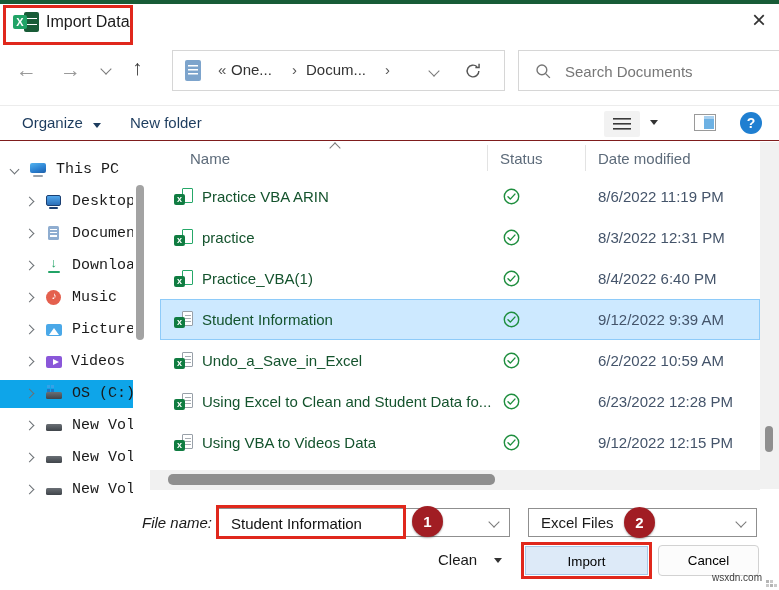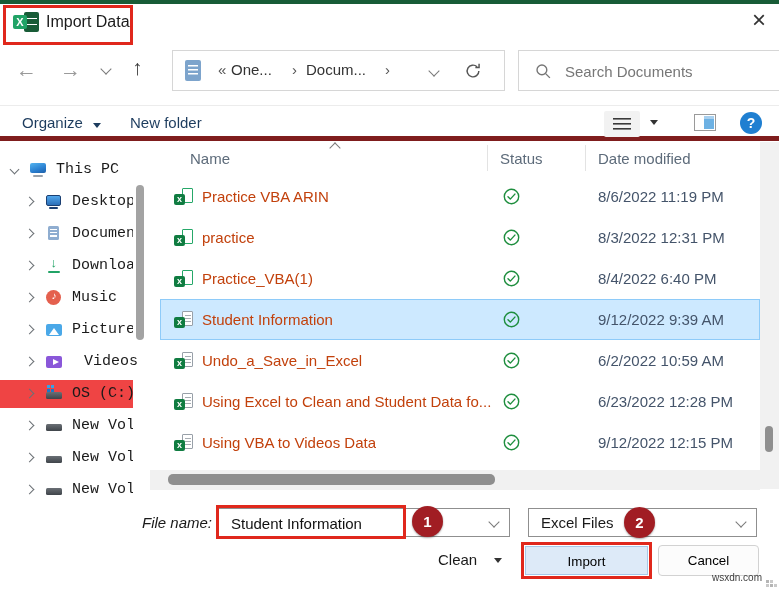--- a/index.html
+++ b/index.html
@@ -33,39 +33,39 @@
   .doc-glyph{position:absolute;left:12px;top:9px;width:16px;height:21px;background:#7da4cc;border-radius:2px;
              background-image:linear-gradient(#fff 0 0),linear-gradient(#fff 0 0),linear-gradient(#fff 0 0);
              background-size:10px 1.5px;background-position:3px 5px,3px 9px,3px 13px;background-repeat:no-repeat;}
   .crumb{color:#333;}
   .crumb-sep{color:#555;padding:0 9px;}
   #search-input{position:absolute;left:44px;top:7px;width:190px;height:24px;border:0;outline:none;
                 font-family:"Liberation Sans",sans-serif;font-size:15px;color:#444;}
   #search-input::placeholder{color:#767676;}
   
   #toolbar{position:absolute;left:0;top:105px;width:779px;height:36px;border-top:1px solid #ececec;
-           border-bottom:5px solid #7f1d1d;box-sizing:border-box;}
+           border-bottom:1px solid #7f1d1d;box-sizing:border-box;}
   .tb-label{position:absolute;top:8px;color:#1d3c5e;}
   .tri-down{display:inline-block;width:0;height:0;border-left:4px solid transparent;border-right:4px solid transparent;
             border-top:5px solid #1d3c5e;}
   #view-btn{position:absolute;left:604px;top:5px;width:36px;height:26px;background:#f2f2f2;border-radius:2px;
             display:flex;align-items:center;justify-content:center;}
   .hamb{width:18px;height:12px;background:
         linear-gradient(#3a3a3a 0 0) 0 0/18px 1.6px no-repeat,
         linear-gradient(#3a3a3a 0 0) 0 5px/18px 1.6px no-repeat,
         linear-gradient(#3a3a3a 0 0) 0 10px/18px 1.6px no-repeat;}
   #view-dd{position:absolute;left:650px;top:14px;border-top-color:#333;}
   #pane-btn{position:absolute;left:694px;top:8px;width:22px;height:17px;border:1px solid #9a9a9a;background:#fff;box-sizing:border-box;}
   #pane-btn .half{position:absolute;right:1px;top:1px;width:10px;height:13px;background:#6db1e3;border-top:3px solid #a8d0ef;box-sizing:border-box;}
   #help-btn{position:absolute;left:740px;top:6px;width:22px;height:22px;border-radius:50%;background:#1f7fd1;
             color:#fff;font-weight:bold;font-size:14px;display:flex;align-items:center;justify-content:center;}
   
   #sidebar{position:absolute;left:0;top:142px;width:150px;height:358px;overflow:hidden;font-family:Liberation Mono, monospace;}
   .side-item{position:absolute;left:0;width:133px;height:28px;}
-  .side-item.hl{background:#ef4444;}
+  .side-item.hl{background:#0ea5e9;}
   .side-label{position:absolute;top:5px;white-space:nowrap;overflow:hidden;color:#1a1a1a;}
   .tw{position:absolute;top:10px;width:6px;height:6px;border-right:1.4px solid #6b7075;border-bottom:1.4px solid #6b7075;}
   .tw-open{transform:rotate(45deg);}
   .tw-closed{transform:rotate(-45deg);}
   .si{position:absolute;top:5px;width:20px;height:18px;}
   .si::before,.si::after{content:"";position:absolute;}
   .si-thispc::before{left:2px;top:2px;width:16px;height:10px;border-radius:2px;
       background:linear-gradient(160deg,#54b4f0 0%,#2a7fd0 60%,#1d5fa8 100%);}
   .si-thispc::after{left:5px;top:14px;width:10px;height:2px;background:#9aa2ab;border-radius:1px;}
   .si-desktop::before{left:2px;top:2px;width:15px;height:11px;border-radius:2px;background:linear-gradient(#52a7ec,#2c6fb8);
@@ -89,21 +89,21 @@
   .si-driveos::after{left:3px;top:0;width:3px;height:3px;background:#35a2e8;
       box-shadow:4px 0 0 #35a2e8,0 4px 0 #1b78c8,4px 4px 0 #1b78c8;}
   #side-scroll{position:absolute;left:136px;top:185px;width:8px;height:155px;background:#a3a3a3;border-radius:4px;}
   
   #list-pane{position:absolute;left:150px;top:142px;width:629px;height:358px;}
   .col-head{position:absolute;top:8px;color:#5d6b7a;}
   .head-div{position:absolute;top:3px;width:1px;height:26px;background:#e3e3e3;}
   #sort-chev{position:absolute;left:181px;top:2px;}
   .frow{position:absolute;left:10px;width:600px;height:41px;}
   .frow.selected{background:#cde9ff;box-shadow:inset 0 0 0 1px #8ecbf9;}
-  .frow .fname{position:absolute;left:42px;top:0;line-height:41px;max-width:296px;white-space:nowrap;overflow:hidden;color:#c2410c;}
+  .frow .fname{position:absolute;left:42px;top:0;line-height:41px;max-width:296px;white-space:nowrap;overflow:hidden;color:#14532d;}
   .frow .fdate{position:absolute;left:438px;top:0;line-height:41px;color:#44546a;}
   .frow .fstat{position:absolute;left:343px;top:12px;width:17px;height:17px;}
   .file-icon{position:absolute;left:14px;top:12px;width:19px;height:17px;}
   .fi-page{position:absolute;right:0;top:0;width:11px;height:15px;background:#fff;border:1px solid #98a0a8;border-radius:1px;box-sizing:border-box;}
   .fi-macro{border-color:#26a869;}
   .fi-lines{background-image:linear-gradient(#a7adb3 0 0),linear-gradient(#a7adb3 0 0),linear-gradient(#a7adb3 0 0);
       background-size:6px 1px;background-position:2px 3px,2px 6px,2px 9px;background-repeat:no-repeat;}
   .fi-xbox{position:absolute;left:0;bottom:0;width:11px;height:11px;background:#107c41;border-radius:2px;
       color:#fff;font-size:9px;font-weight:bold;line-height:11px;text-align:center;}
   #vscroll-track{position:absolute;left:610px;top:0;width:19px;height:347px;background:#f1f1f1;}
@@ -212,21 +212,21 @@
         <span class="side-label" style="left: 72px; width: 61px;">Music</span>
       </div>
       <div class="side-item" style="top: 174px;">
         <span class="tw tw-closed" style="left: 26px;"></span>
         <span class="si si-pic" style="left: 44px;"></span>
         <span class="side-label" style="left: 72px; width: 61px;">Pictures</span>
       </div>
       <div class="side-item" style="top: 206px;">
         <span class="tw tw-closed" style="left: 26px;"></span>
         <span class="si si-vid" style="left: 44px;"></span>
-        <span class="side-label" style="left: 84px; width: 61px;">Videos</span>
+        <span class="side-label" style="left: 64px; width: 61px; text-align: right;">Videos</span>
       </div>
       <div class="side-item hl" style="top: 238px;">
         <span class="tw tw-closed" style="left: 26px;"></span>
         <span class="si si-driveos" style="left: 44px;"></span>
         <span class="side-label" style="left: 72px; width: 61px;">OS (C:)</span>
       </div>
       <div class="side-item" style="top: 270px;">
         <span class="tw tw-closed" style="left: 26px;"></span>
         <span class="si si-drive" style="left: 44px;"></span>
         <span class="side-label" style="left: 72px; width: 61px;">New Volume</span>

